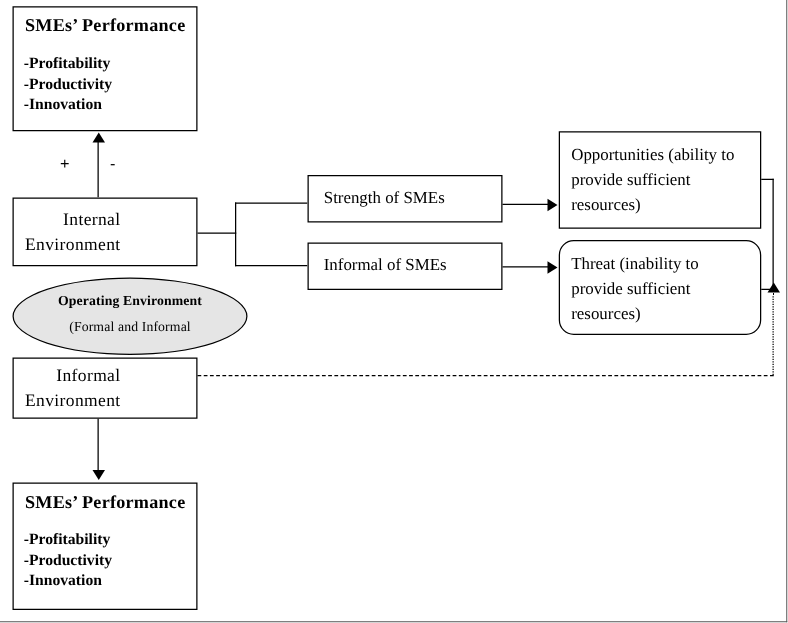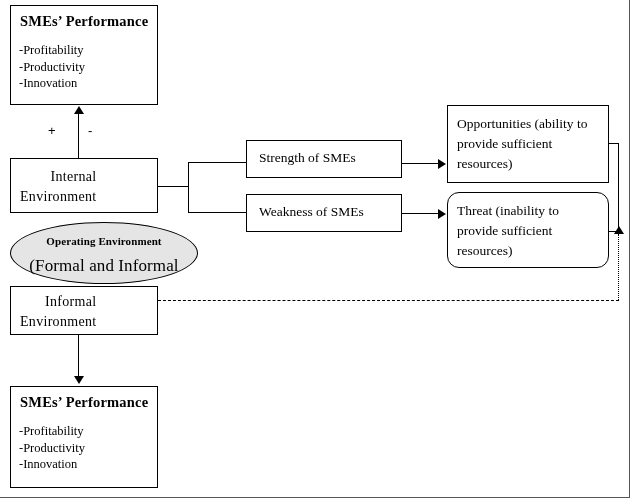--- a/index.html
+++ b/index.html
@@ -39,20 +39,21 @@
     left: 9px;
     top: 7px;
     white-space: nowrap;
   }
   .perf-list {
     position: absolute;
     left: 8px;
     top: 36px;
     font-size: 12.5px;
     line-height: 16.5px;
+    font-weight: bold;
   }
   .perf-list div { white-space: nowrap; }
 
   .env-title {
     position: absolute;
     left: 9px;
     top: 8px;
     font-weight: normal;
     font-size: 14px;
     line-height: 20px;
@@ -92,21 +93,21 @@
     text-align: center;
     font-weight: bold;
     font-size: 11px;
     letter-spacing: 0.1px;
   }
   .ellipse-line2 {
     position: absolute;
     width: 100%;
     top: 33px;
     text-align: center;
-    font-size: 17px;
+    font-size: 11px;
     letter-spacing: 0.1px;
   }
 
   
   .hline {
     position: absolute;
     height: 0;
     border-top: 1px solid #000;
   }
   .vline {
@@ -207,21 +208,21 @@
       <div>-Productivity</div>
       <div>-Innovation</div>
     </div>
   </div>
 
   <div class="box" style="left:246px; top:140px; width:156px; height:38px;">
     <div class="mid-label">Strength of SMEs</div>
   </div>
 
   <div class="box" style="left:246px; top:194px; width:156px; height:38px;">
-    <div class="mid-label">Weakness of SMEs</div>
+    <div class="mid-label">Informal of SMEs</div>
   </div>
 
   <div class="hline" style="left:402px; top:163px; width:38px;"></div>
   <div class="arrow-right" style="left:438px; top:159px;"></div>
 
   <div class="hline" style="left:402px; top:213px; width:38px;"></div>
   <div class="arrow-right" style="left:438px; top:209px;"></div>
 
   <div class="box" style="left:447px; top:105px; width:162px; height:78px;">
     <div class="right-label">Opportunities (ability to provide sufficient resources)</div>

